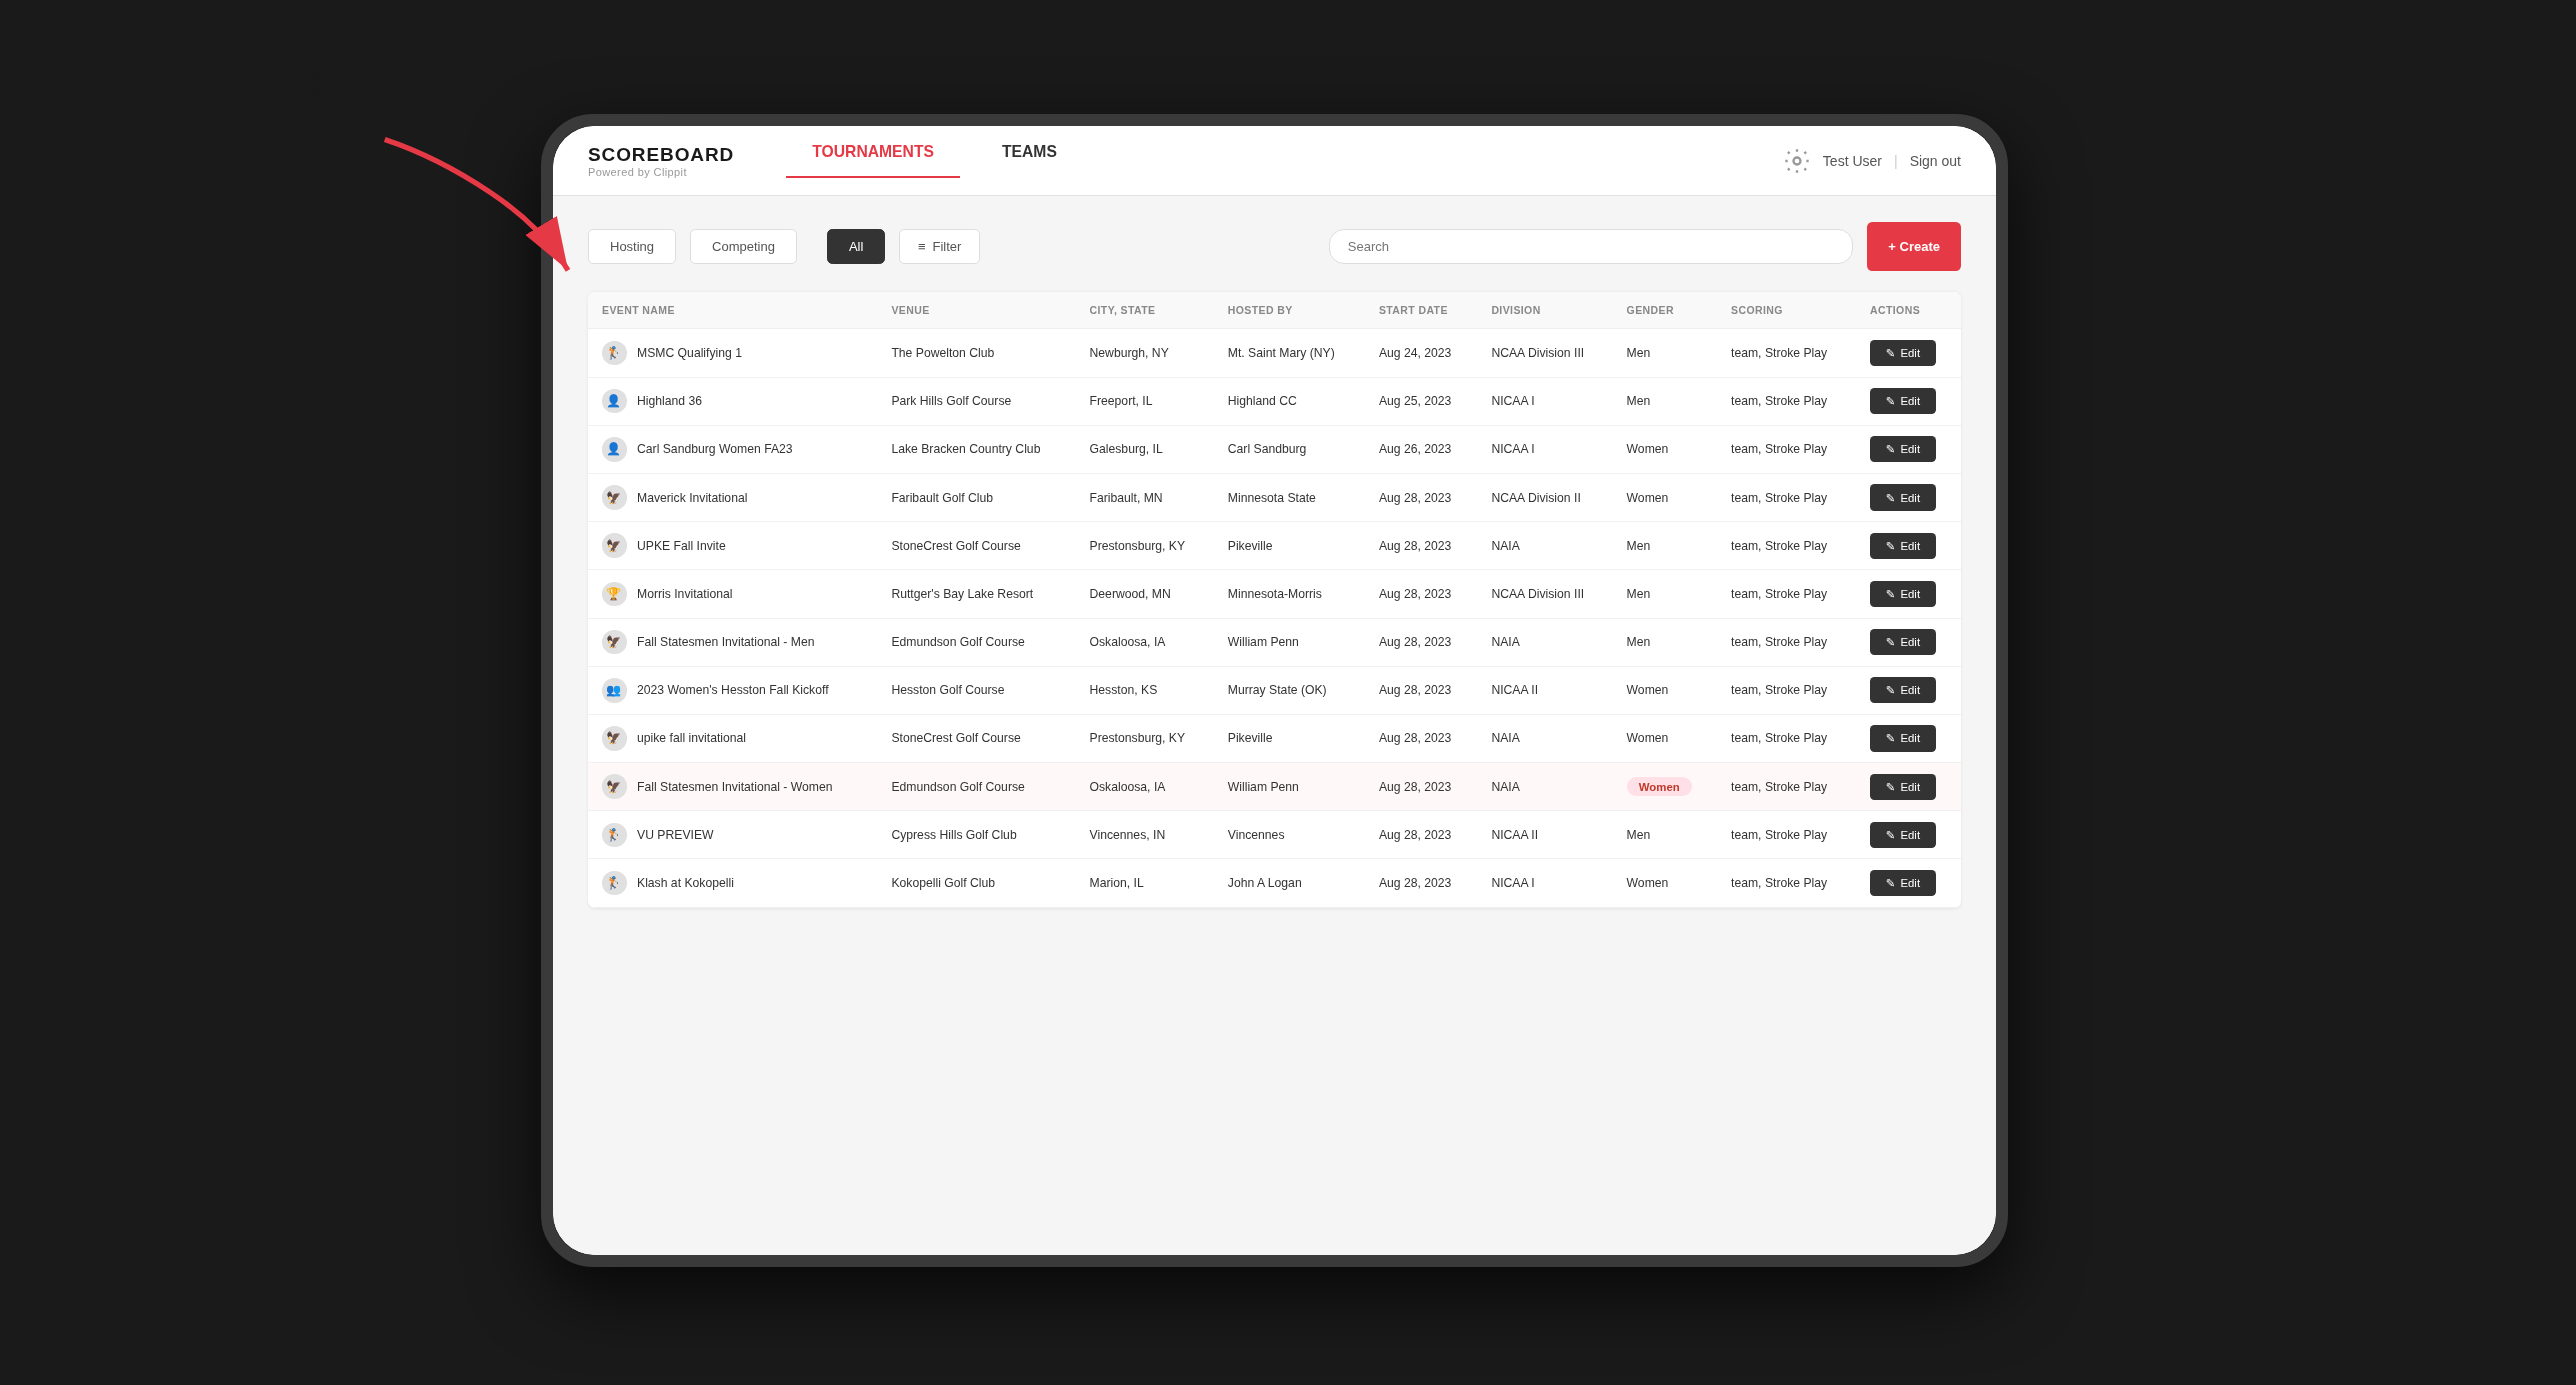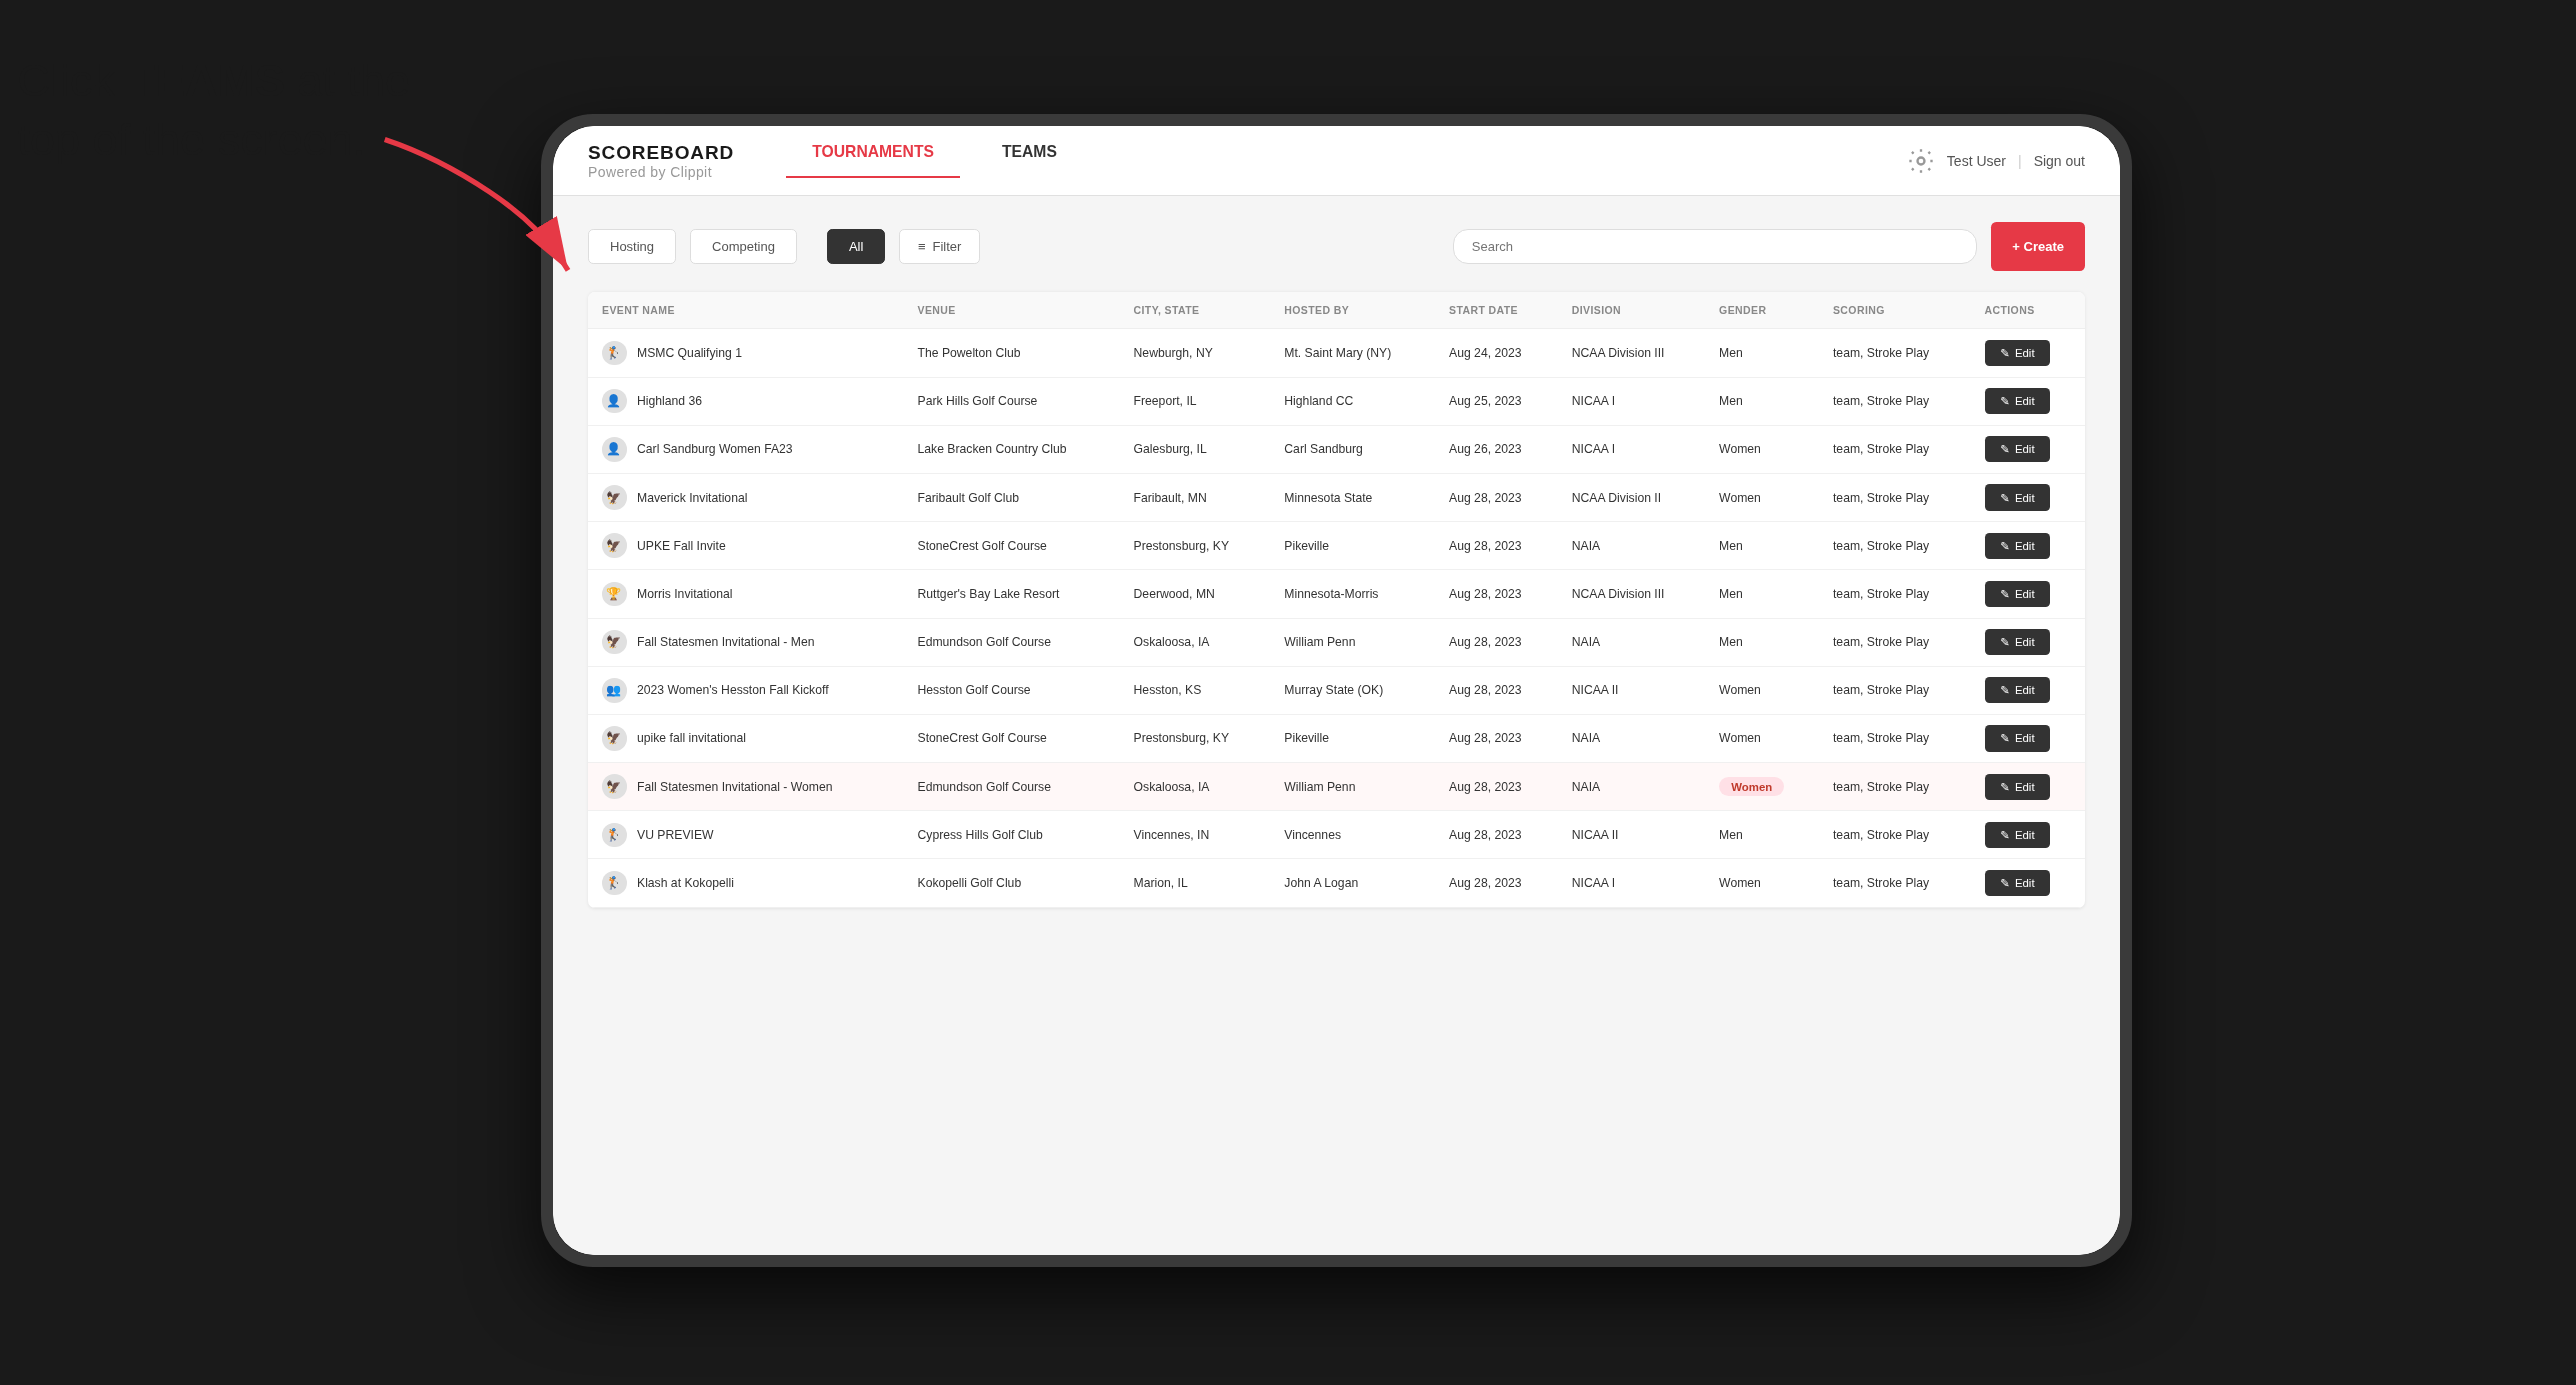--- a/index.html
+++ b/index.html
@@ -34,21 +34,21 @@
       left: 367px;
       z-index: 10;
       pointer-events: none;
     }
 
     
     .tablet-frame {
       position: absolute;
       top: 114px;
       left: 541px;
-      width: 1591px;
+      width: 1467px;
       height: 1153px;
       background: #2a2a2a;
       border-radius: 52px;
       border: 12.2px solid #3a3a3a;
       box-shadow: 0 26px 70px rgba(0,0,0,0.7);
       overflow: hidden;
     }
 
     .tablet-screen {
       width: 100%;
@@ -78,21 +78,21 @@
     }
 
     .nav-logo-title {
       font-size: 19px;
       font-weight: 900;
       color: #1a1a1a;
       letter-spacing: 0.9px;
     }
 
     .nav-logo-sub {
-      font-size: 14px;
+      font-size: 11px;
       color: #999;
       letter-spacing: 0.4px;
     }
 
     .nav-tabs {
       display: flex;
       gap: 16px;
       height: 100%;
       align-items: center;
     }

